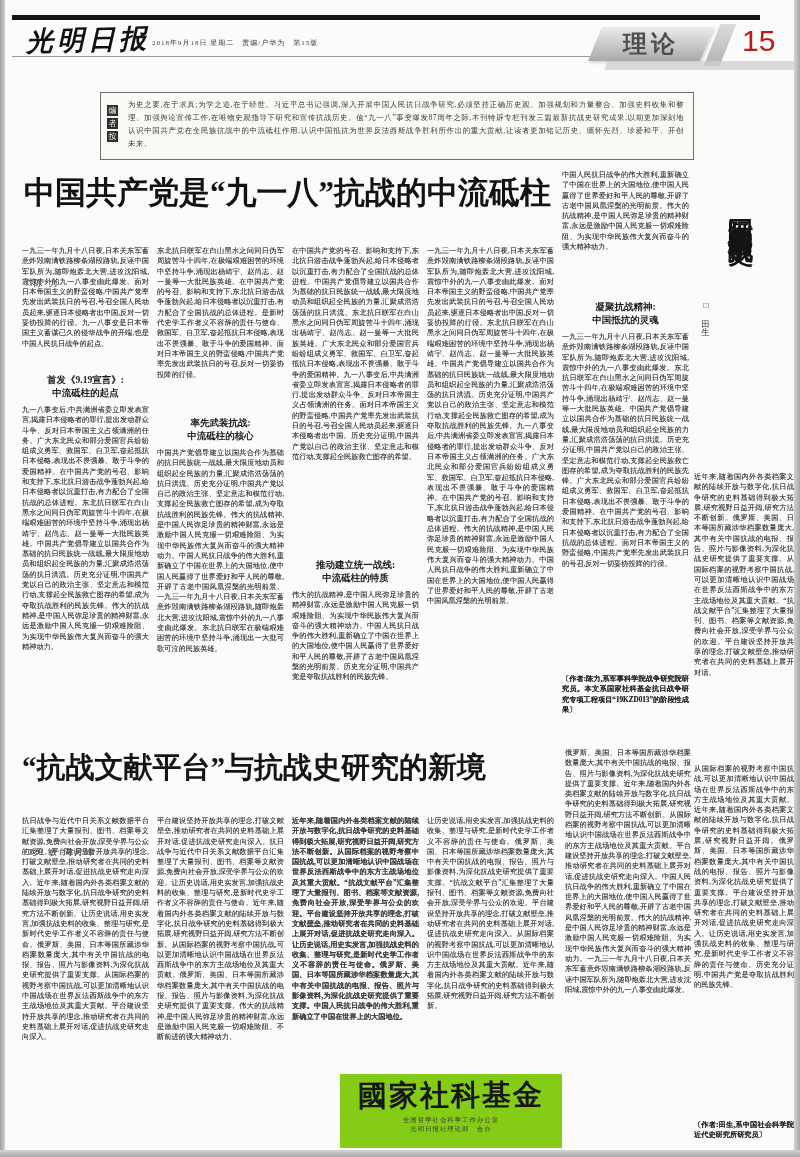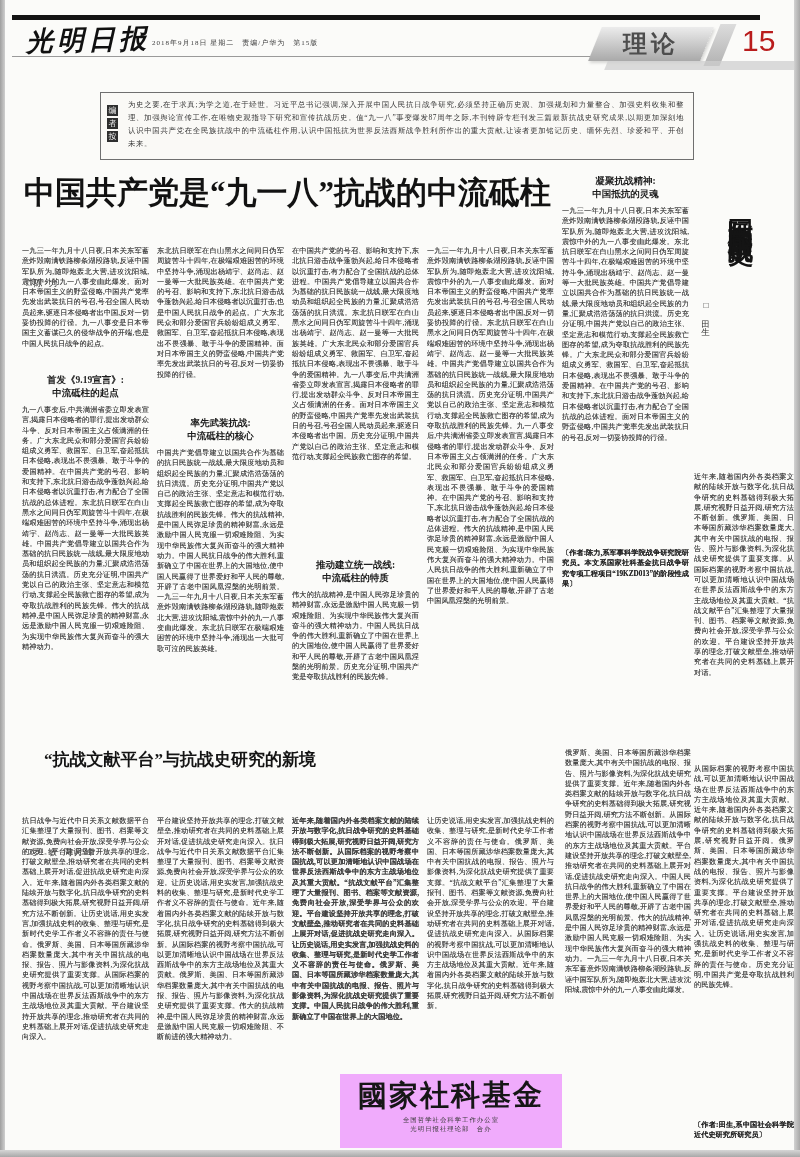--- a/index.html
+++ b/index.html
@@ -34,38 +34,38 @@
   .edlabel{position:absolute;left:6px;top:12px;display:flex;flex-direction:column;gap:2px;}
   .edlabel span{width:11px;height:11px;background:#2e2e2e;color:#f5f5f5;font-size:8px;line-height:11px;
         text-align:center;display:block;}
   .edtext{position:absolute;left:27px;top:5px;width:556px;font-size:7.4px;line-height:13px;color:#363636;
         text-align:justify;letter-spacing:.6px;}
 
   
   .h1{position:absolute;left:24px;top:172px;width:545px;font-size:31px;font-weight:bold;color:#121212;
         letter-spacing:0px;white-space:nowrap;}
   .byline{position:absolute;font-size:9px;color:#2f2f2f;letter-spacing:2px;margin-top:46px;}
-  .h2{position:absolute;left:22px;top:748px;width:520px;font-size:17px;font-weight:bold;color:#141414;white-space:nowrap;margin-left:22px;}
+  .h2{position:absolute;left:22px;top:748px;width:520px;font-size:29px;font-weight:bold;color:#141414;white-space:nowrap;}
 
   
   .col{position:absolute;width:127px;overflow:hidden;font-size:7.2px;line-height:10.3px;color:#3e3e3e;
        text-align:justify;text-shadow:0 0 .4px #777;}
   .col p{margin:0;overflow:hidden;}
   .subhead{font-weight:bold;text-align:center;font-size:9.5px;line-height:13px;color:#1d1d1d;
        margin:5px 0;text-shadow:none;}
   .bnote{font-weight:bold;color:#222;}
 
   
   .vtitle{position:absolute;left:724px;top:200px;height:275px;writing-mode:vertical-rl;
        font-size:25px;font-weight:bold;color:#141414;letter-spacing:2px;}
   .vbyline{position:absolute;left:700px;top:300px;writing-mode:vertical-rl;font-size:8.5px;
        color:#333;letter-spacing:3px;}
 
   
-  .fund{position:absolute;left:340px;top:1074px;width:222px;height:74px;background:#f0abfc;text-align:center;}
+  .fund{position:absolute;left:340px;top:1074px;width:222px;height:74px;background:#84cc16;text-align:center;}
   .fund-title{font-size:29px;font-weight:bold;color:#161616;letter-spacing:2px;margin-top:2px;
        transform:rotate(-.5deg);}
   .fund-sub{font-size:6.4px;color:#3a3a3a;line-height:8.5px;letter-spacing:1px;}
 </style>
 </head>
 <body>
 
 <div class="page">
 
   <div class="topbar"></div>
@@ -94,21 +94,21 @@
   <div class="col" style="left:22px;top:246px;height:494px;">
     <p style="height:123px;">一九三一年九月十八日夜,日本关东军蓄意炸毁南满铁路柳条湖段路轨,反诬中国军队所为,随即炮轰北大营,进攻沈阳城,震惊中外的九一八事变由此爆发。面对日本帝国主义的野蛮侵略,中国共产党率先发出武装抗日的号召,号召全国人民动员起来,驱逐日本侵略者出中国,反对一切妥协投降的行径。九一八事变是日本帝国主义蓄谋已久的侵华战争的开端,也是中国人民抗日战争的起点。</p>
     <div class="subhead">
       <div>首发《9.19宣言》:</div>
       <div>中流砥柱的起点</div>
     </div>
     <p style="height:330px;">九一八事变后,中共满洲省委立即发表宣言,揭露日本侵略者的罪行,提出发动群众斗争、反对日本帝国主义占领满洲的任务。广大东北民众和部分爱国官兵纷纷组成义勇军、救国军、自卫军,奋起抵抗日本侵略,表现出不畏强暴、敢于斗争的爱国精神。在中国共产党的号召、影响和支持下,东北抗日游击战争蓬勃兴起,给日本侵略者以沉重打击,有力配合了全国抗战的总体进程。东北抗日联军在白山黑水之间同日伪军周旋苦斗十四年,在极端艰难困苦的环境中坚持斗争,涌现出杨靖宇、赵尚志、赵一曼等一大批民族英雄。中国共产党倡导建立以国共合作为基础的抗日民族统一战线,最大限度地动员和组织起全民族的力量,汇聚成浩浩荡荡的抗日洪流。历史充分证明,中国共产党以自己的政治主张、坚定意志和模范行动,支撑起全民族救亡图存的希望,成为夺取抗战胜利的民族先锋。伟大的抗战精神,是中国人民弥足珍贵的精神财富,永远是激励中国人民克服一切艰难险阻、为实现中华民族伟大复兴而奋斗的强大精神动力。</p>
   </div>
 
   <div class="col" style="left:157px;top:246px;height:494px;">
-    <p style="height:166px;">东北抗日联军在白山黑水之间同日伪军周旋苦斗十四年,在极端艰难困苦的环境中坚持斗争,涌现出杨靖宇、赵尚志、赵一曼等一大批民族英雄。在中国共产党的号召、影响和支持下,东北抗日游击战争蓬勃兴起,给日本侵略者以沉重打击,也是中国人民抗日战争的起点。广大东北民众和部分爱国官兵纷纷组成义勇军、救国军、自卫军,奋起抵抗日本侵略,表现出不畏强暴、敢于斗争的爱国精神。面对日本帝国主义的野蛮侵略,中国共产党率先发出武装抗日的号召,反对一切妥协投降的行径。</p>
+    <p style="height:166px;">东北抗日联军在白山黑水之间同日伪军周旋苦斗十四年,在极端艰难困苦的环境中坚持斗争,涌现出杨靖宇、赵尚志、赵一曼等一大批民族英雄。在中国共产党的号召、影响和支持下,东北抗日游击战争蓬勃兴起,给日本侵略者以沉重打击,有力配合了全国抗战的总体进程。是新时代史学工作者义不容辞的责任与使命、救国军、自卫军,奋起抵抗日本侵略,表现出不畏强暴、敢于斗争的爱国精神。面对日本帝国主义的野蛮侵略,中国共产党率先发出武装抗日的号召,反对一切妥协投降的行径。</p>
     <div class="subhead">
       <div>率先武装抗战:</div>
       <div>中流砥柱的核心</div>
     </div>
     <p style="height:287px;">中国共产党倡导建立以国共合作为基础的抗日民族统一战线,最大限度地动员和组织起全民族的力量,汇聚成浩浩荡荡的抗日洪流。历史充分证明,中国共产党以自己的政治主张、坚定意志和模范行动,支撑起全民族救亡图存的希望,成为夺取抗战胜利的民族先锋。伟大的抗战精神,是中国人民弥足珍贵的精神财富,永远是激励中国人民克服一切艰难险阻、为实现中华民族伟大复兴而奋斗的强大精神动力。中国人民抗日战争的伟大胜利,重新确立了中国在世界上的大国地位,使中国人民赢得了世界爱好和平人民的尊敬,开辟了古老中国凤凰涅槃的光明前景。一九三一年九月十八日夜,日本关东军蓄意炸毁南满铁路柳条湖段路轨,随即炮轰北大营,进攻沈阳城,震惊中外的九一八事变由此爆发。东北抗日联军在极端艰难困苦的环境中坚持斗争,涌现出一大批可歌可泣的民族英雄。</p>
   </div>
 
   <div class="col" style="left:292px;top:246px;height:494px;">
     <p style="height:308px;">在中国共产党的号召、影响和支持下,东北抗日游击战争蓬勃兴起,给日本侵略者以沉重打击,有力配合了全国抗战的总体进程。中国共产党倡导建立以国共合作为基础的抗日民族统一战线,最大限度地动员和组织起全民族的力量,汇聚成浩浩荡荡的抗日洪流。东北抗日联军在白山黑水之间同日伪军周旋苦斗十四年,涌现出杨靖宇、赵尚志、赵一曼等一大批民族英雄。广大东北民众和部分爱国官兵纷纷组成义勇军、救国军、自卫军,奋起抵抗日本侵略,表现出不畏强暴、敢于斗争的爱国精神。九一八事变后,中共满洲省委立即发表宣言,揭露日本侵略者的罪行,提出发动群众斗争、反对日本帝国主义占领满洲的任务。面对日本帝国主义的野蛮侵略,中国共产党率先发出武装抗日的号召,号召全国人民动员起来,驱逐日本侵略者出中国。历史充分证明,中国共产党以自己的政治主张、坚定意志和模范行动,支撑起全民族救亡图存的希望。</p>
     <div class="subhead">
@@ -116,20 +116,21 @@
       <div>中流砥柱的特质</div>
     </div>
     <p style="height:145px;">伟大的抗战精神,是中国人民弥足珍贵的精神财富,永远是激励中国人民克服一切艰难险阻、为实现中华民族伟大复兴而奋斗的强大精神动力。中国人民抗日战争的伟大胜利,重新确立了中国在世界上的大国地位,使中国人民赢得了世界爱好和平人民的尊敬,开辟了古老中国凤凰涅槃的光明前景。历史充分证明,中国共产党是夺取抗战胜利的民族先锋。</p>
   </div>
 
   <div class="col" style="left:427px;top:246px;height:494px;">
     <p style="height:494px;">一九三一年九月十八日夜,日本关东军蓄意炸毁南满铁路柳条湖段路轨,反诬中国军队所为,随即炮轰北大营,进攻沈阳城,震惊中外的九一八事变由此爆发。面对日本帝国主义的野蛮侵略,中国共产党率先发出武装抗日的号召,号召全国人民动员起来,驱逐日本侵略者出中国,反对一切妥协投降的行径。东北抗日联军在白山黑水之间同日伪军周旋苦斗十四年,在极端艰难困苦的环境中坚持斗争,涌现出杨靖宇、赵尚志、赵一曼等一大批民族英雄。中国共产党倡导建立以国共合作为基础的抗日民族统一战线,最大限度地动员和组织起全民族的力量,汇聚成浩浩荡荡的抗日洪流。历史充分证明,中国共产党以自己的政治主张、坚定意志和模范行动,支撑起全民族救亡图存的希望,成为夺取抗战胜利的民族先锋。九一八事变后,中共满洲省委立即发表宣言,揭露日本侵略者的罪行,提出发动群众斗争、反对日本帝国主义占领满洲的任务。广大东北民众和部分爱国官兵纷纷组成义勇军、救国军、自卫军,奋起抵抗日本侵略,表现出不畏强暴、敢于斗争的爱国精神。在中国共产党的号召、影响和支持下,东北抗日游击战争蓬勃兴起,给日本侵略者以沉重打击,有力配合了全国抗战的总体进程。伟大的抗战精神,是中国人民弥足珍贵的精神财富,永远是激励中国人民克服一切艰难险阻、为实现中华民族伟大复兴而奋斗的强大精神动力。中国人民抗日战争的伟大胜利,重新确立了中国在世界上的大国地位,使中国人民赢得了世界爱好和平人民的尊敬,开辟了古老中国凤凰涅槃的光明前景。</p>
   </div>
 
   <div class="col" style="left:562px;top:170px;height:570px;">
+    <p style="height:126px;">中国人民抗日战争的伟大胜利,重新确立了中国在世界上的大国地位,使中国人民赢得了世界爱好和平人民的尊敬,开辟了古老中国凤凰涅槃的光明前景。伟大的抗战精神,是中国人民弥足珍贵的精神财富,永远是激励中国人民克服一切艰难险阻、为实现中华民族伟大复兴而奋斗的强大精神动力。</p>
     <div class="subhead">
       <div>凝聚抗战精神:</div>
       <div>中国抵抗的灵魂</div>
     </div>
     <p style="height:342px;">一九三一年九月十八日夜,日本关东军蓄意炸毁南满铁路柳条湖段路轨,反诬中国军队所为,随即炮轰北大营,进攻沈阳城,震惊中外的九一八事变由此爆发。东北抗日联军在白山黑水之间同日伪军周旋苦斗十四年,在极端艰难困苦的环境中坚持斗争,涌现出杨靖宇、赵尚志、赵一曼等一大批民族英雄。中国共产党倡导建立以国共合作为基础的抗日民族统一战线,最大限度地动员和组织起全民族的力量,汇聚成浩浩荡荡的抗日洪流。历史充分证明,中国共产党以自己的政治主张、坚定意志和模范行动,支撑起全民族救亡图存的希望,成为夺取抗战胜利的民族先锋。广大东北民众和部分爱国官兵纷纷组成义勇军、救国军、自卫军,奋起抵抗日本侵略,表现出不畏强暴、敢于斗争的爱国精神。在中国共产党的号召、影响和支持下,东北抗日游击战争蓬勃兴起,给日本侵略者以沉重打击,有力配合了全国抗战的总体进程。面对日本帝国主义的野蛮侵略,中国共产党率先发出武装抗日的号召,反对一切妥协投降的行径。</p>
     <p class="bnote" style="height:60px;">〔作者:陈力,系军事科学院战争研究院研究员。本文系国家社科基金抗日战争研究专项工程项目“19KZD013”的阶段性成果〕</p>
   </div>
 
   <div class="vtitle">国际档案中的中国抗战史</div>
   <div class="vbyline">□田  生</div>

